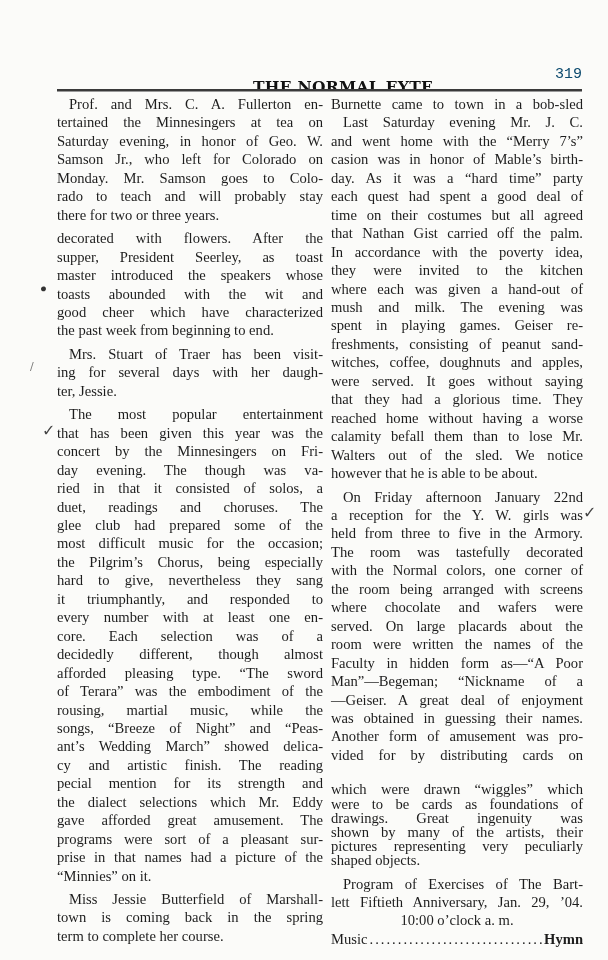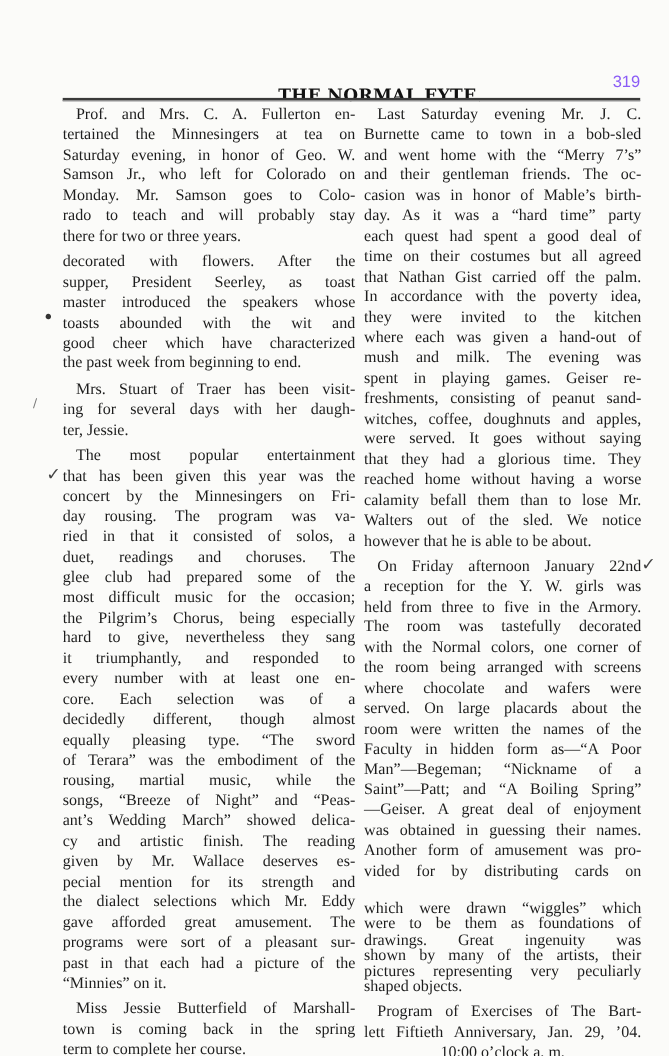--- a/index.html
+++ b/index.html
@@ -30,23 +30,23 @@
       font-weight: bold;
       font-size: 15.5px;
       letter-spacing: 0.3px;
       color: #111;
       white-space: nowrap;
     }
     .page-number {
       position: absolute;
       right: 0;
       top: 1px;
-      font-family: Liberation Sans, sans-serif;
+      font-family: Liberation Mono, monospace;
       font-size: 15px;
-      color: #8b5cf6;
+      color: #0c4a6e;
     }
     .header-rule {
       position: absolute;
       left: 57px;
       top: 89px;
       width: 525px;
       height: 2px;
       background: #3a3a3a;
       border-bottom: 1px solid #9a9a9a;
     }
@@ -133,58 +133,56 @@
   </div>
   <div class="para no-indent">
     <span class="line indent">Mrs. Stuart of Traer has been visit-</span>
     <span class="line">ing for several days with her daugh-</span>
     <span class="line last">ter, Jessie.</span>
   </div>
   <div class="para no-indent">
     <span class="line indent">The most popular entertainment</span>
     <span class="line">that has been given this year was the</span>
     <span class="line">concert by the Minnesingers on Fri-</span>
-    <span class="line">day rousing.  The program was va-</span>
+    <span class="line">day evening.  The though was va-</span>
     <span class="line">ried in that it consisted of solos, a</span>
     <span class="line">duet, readings and choruses.  The</span>
     <span class="line">glee club had prepared some of the</span>
     <span class="line">most difficult music for the occasion;</span>
     <span class="line">the Pilgrim’s Chorus, being especially</span>
     <span class="line">hard to give, nevertheless they sang</span>
     <span class="line">it triumphantly, and responded to</span>
     <span class="line">every number with at least one en-</span>
     <span class="line">core.  Each selection was of a</span>
     <span class="line">decidedly different, though almost</span>
-    <span class="line">equally pleasing type.  “The sword</span>
+    <span class="line">afforded pleasing type.  “The sword</span>
     <span class="line">of Terara” was the embodiment of the</span>
     <span class="line">rousing, martial music, while the</span>
     <span class="line">songs, “Breeze of Night” and “Peas-</span>
     <span class="line">ant’s Wedding March” showed delica-</span>
     <span class="line">cy and artistic finish.  The reading</span>
-    <span class="line">given by Mr. Wallace deserves es-</span>
     <span class="line">pecial mention for its strength and</span>
     <span class="line">the dialect selections which Mr. Eddy</span>
     <span class="line">gave afforded great amusement.  The</span>
     <span class="line">programs were sort of a pleasant sur-</span>
-    <span class="line">past in that each had a picture of the</span>
+    <span class="line">prise in that names had a picture of the</span>
     <span class="line last">“Minnies” on it.</span>
   </div>
   <div class="para no-indent">
     <span class="line indent">Miss Jessie Butterfield of Marshall-</span>
     <span class="line">town is coming back in the spring</span>
     <span class="line last">term to complete her course.</span>
   </div>
 </div>
 
 <div class="column col-right">
   <div class="para no-indent">
+    <span class="line">Burnette came to town in a bob-sled</span>
     <span class="line indent">Last Saturday evening Mr. J. C.</span>
-    <span class="line">Burnette came to town in a bob-sled</span>
     <span class="line">and went home with the “Merry 7’s”</span>
-    <span class="line">and their gentleman friends.  The oc-</span>
     <span class="line">casion was in honor of Mable’s birth-</span>
     <span class="line">day.  As it was a “hard time” party</span>
     <span class="line">each quest had spent a good deal of</span>
     <span class="line">time on their costumes but all agreed</span>
     <span class="line">that Nathan Gist carried off the palm.</span>
     <span class="line">In accordance with the poverty idea,</span>
     <span class="line">they were invited to the kitchen</span>
     <span class="line">where each was given a hand-out of</span>
     <span class="line">mush and milk.  The evening was</span>
     <span class="line">spent in playing games.  Geiser re-</span>
@@ -202,29 +200,28 @@
     <span class="line">a reception for the Y. W. girls was</span>
     <span class="line">held from three to five in the Armory.</span>
     <span class="line">The room was tastefully decorated</span>
     <span class="line">with the Normal colors, one corner of</span>
     <span class="line">the room being arranged with screens</span>
     <span class="line">where chocolate and wafers were</span>
     <span class="line">served.  On large placards about the</span>
     <span class="line">room were written the names of the</span>
     <span class="line">Faculty in hidden form as—“A Poor</span>
     <span class="line">Man”—Begeman; “Nickname of a</span>
-    <span class="line">Saint”—Patt; and “A Boiling Spring”</span>
     <span class="line">—Geiser.  A great deal of enjoyment</span>
     <span class="line">was obtained in guessing their names.</span>
     <span class="line">Another form of amusement was pro-</span>
     <span class="line">vided for by distributing cards on</span>
   </div>
   <div class="para no-indent tight" style="margin-top:3px">
     <span class="line">which were drawn “wiggles” which</span>
-    <span class="line">were to be them as foundations of</span>
+    <span class="line">were to be cards as foundations of</span>
     <span class="line">drawings.  Great ingenuity was</span>
     <span class="line">shown by many of the artists, their</span>
     <span class="line">pictures representing very peculiarly</span>
     <span class="line last">shaped objects.</span>
   </div>
   <div class="para no-indent" style="margin-top:7px">
     <span class="line indent">Program of Exercises of The Bart-</span>
     <span class="line">lett Fiftieth Anniversary, Jan. 29, ’04.</span>
     <span class="line center">10:00 o’clock a. m.</span>
     <div class="leader-row">

